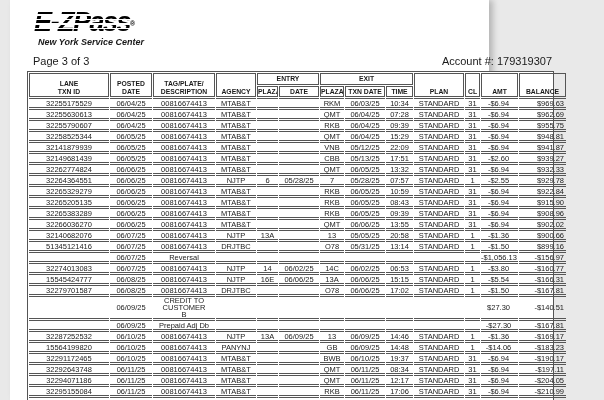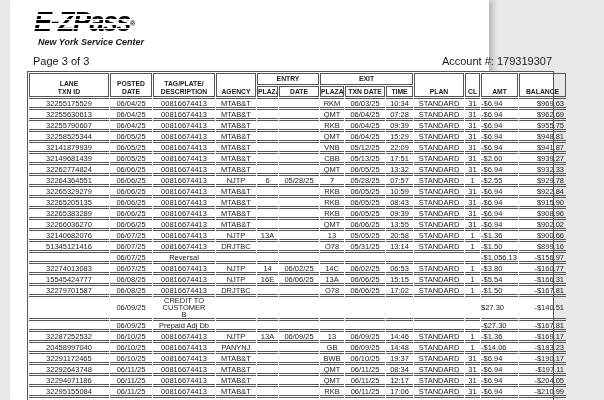--- a/index.html
+++ b/index.html
@@ -48,21 +48,21 @@
     text-align:center; vertical-align:bottom;
     white-space:pre-line; padding:1px 0; overflow:hidden;
   }
   td {
     border-top:1px solid #555; border-bottom:1px solid #555;
     font-size:7.5px; line-height:7px; height:8px;
     text-align:center; vertical-align:middle;
     padding:0; white-space:nowrap; overflow:visible;
   }
   td:nth-child(3)  { white-space:pre-line; }
-  td:nth-child(12) { text-align:left; padding-right:2px; }
+  td:nth-child(12) { text-align:center; padding-right:2px; }
   td:nth-child(13) { text-align:right; padding-right:2px;margin-top:24px; }
 </style>
 </head>
 <body>
 
 <div class="page">
 
   <div class="logo-block">
     <div class="logo-text">
       <span class="logo-main-wrap"><span>E-ZPass</span><i class="stripes"></i></span><span class="reg">®</span>
@@ -427,21 +427,21 @@
             <td>06/09/25</td>
             <td>13</td>
             <td>06/09/25</td>
             <td>14:46</td>
             <td>STANDARD</td>
             <td>1</td>
             <td>-$1.36</td>
             <td>-$169.17</td>
           </tr>
           <tr>
-            <td>20458997040</td>
+            <td>15564199820</td>
             <td>06/10/25</td>
             <td>00816674413</td>
             <td>PANYNJ</td>
             <td></td>
             <td></td>
             <td>GB</td>
             <td>06/09/25</td>
             <td>14:48</td>
             <td>STANDARD</td>
             <td>1</td>

